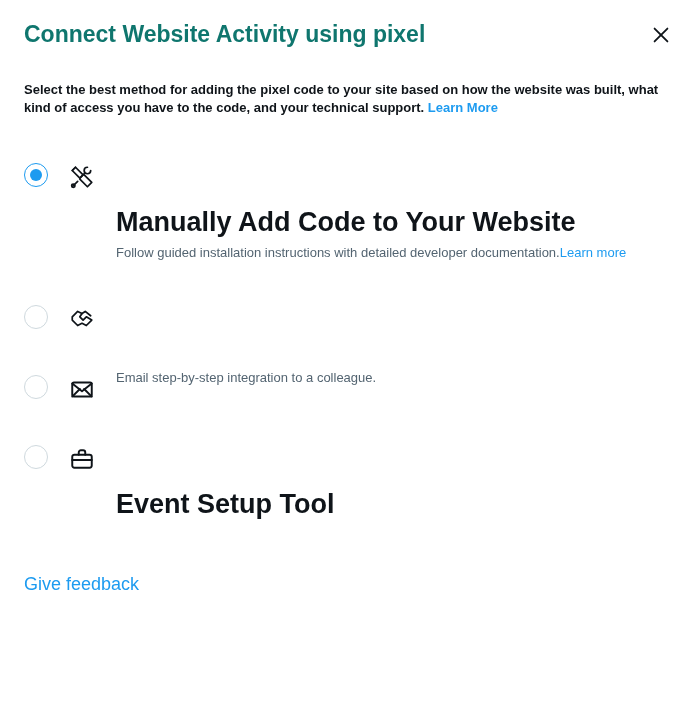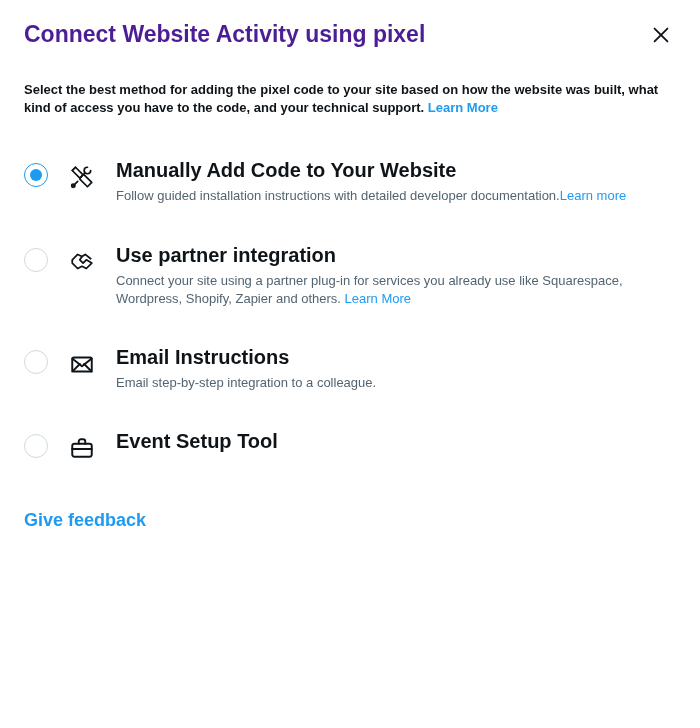--- a/index.html
+++ b/index.html
@@ -17,21 +17,21 @@
     .header {
       display: flex;
       justify-content: space-between;
       align-items: flex-start;
       margin-bottom: 28px;
     }
     .title {
       font-size: 23px;
       font-weight: 700;
       line-height: 1.3;
-      color: #4c1d95;
+      color: #0f766e;
     }
     .close-btn {
       background: none;
       border: none;
       cursor: pointer;
       padding: 4px;
       color: #0f1419;
       display: flex;
       align-items: center;
       justify-content: center;
@@ -101,36 +101,37 @@
       margin-top: 6px;
     }
     .option-icon svg {
       width: 26px;
       height: 26px;
     }
     .option-body {
       flex: 1;
     }
     .option-title {
-      font-size: 20px;
+      font-size: 27px;
       font-weight: 600;
       line-height: 1.3;
       margin-bottom: 4px;
       color: #0f1419;
+      margin-top: 48px;
     }
     .option-desc {
       font-size: 13px;
       line-height: 1.4;
       color: #536471;
     }
     .feedback {
       font-size: 18px;
       color: #1d9bf0;
       cursor: pointer;
-      font-weight: 700;
+      font-weight: 400;
     }
   </style>
 </head>
 <body>
 
 <div class="header">
   <div class="title">Connect Website Activity using pixel</div>
   <button class="close-btn">
     <span>
       <svg viewBox="0 0 24 24" fill="none" stroke="currentColor" stroke-width="2" stroke-linecap="round">
@@ -171,40 +172,35 @@
   <div class="option">
     <div class="radio">
       
     </div>
     <div class="option-icon">
       <svg viewBox="0 0 24 24" fill="none" stroke="#0f1419" stroke-width="1.6" stroke-linecap="round" stroke-linejoin="round">
         <path d="M3 10 L8 5 L12 7 L10 10 L13 13 L16 10 L21 13 L16 18 L12 16 L8 18 L3 13 Z"></path>
         <path d="M12 7 L15 5 L20 9"></path>
       </svg>
     </div>
-    <div class="option-body">
-      <div class="option-title">Use partner integration</div>
-      <div class="option-desc"><span>Connect your site using a partner plug-in for services you already use like Squarespace, Wordpress, Shopify, Zapier and others. </span><span class="link">Learn More</span></div>
-    </div>
   </div>
 
   <div class="option">
     <div class="radio">
       
     </div>
     <div class="option-icon">
       <svg viewBox="0 0 24 24" fill="none" stroke="#0f1419" stroke-width="1.8" stroke-linecap="round" stroke-linejoin="round">
         <rect x="3" y="6" width="18" height="13" rx="1.5"></rect>
         <path d="M3 7 L12 14 L21 7"></path>
         <path d="M3 19 L10 12"></path>
         <path d="M21 19 L14 12"></path>
       </svg>
     </div>
     <div class="option-body">
-      <div class="option-title">Email Instructions</div>
       <div class="option-desc"><span>Email step-by-step integration to a colleague.</span></div>
     </div>
   </div>
 
   <div class="option">
     <div class="radio">
       
     </div>
     <div class="option-icon">
       <svg viewBox="0 0 24 24" fill="none" stroke="#0f1419" stroke-width="1.8" stroke-linecap="round" stroke-linejoin="round">

